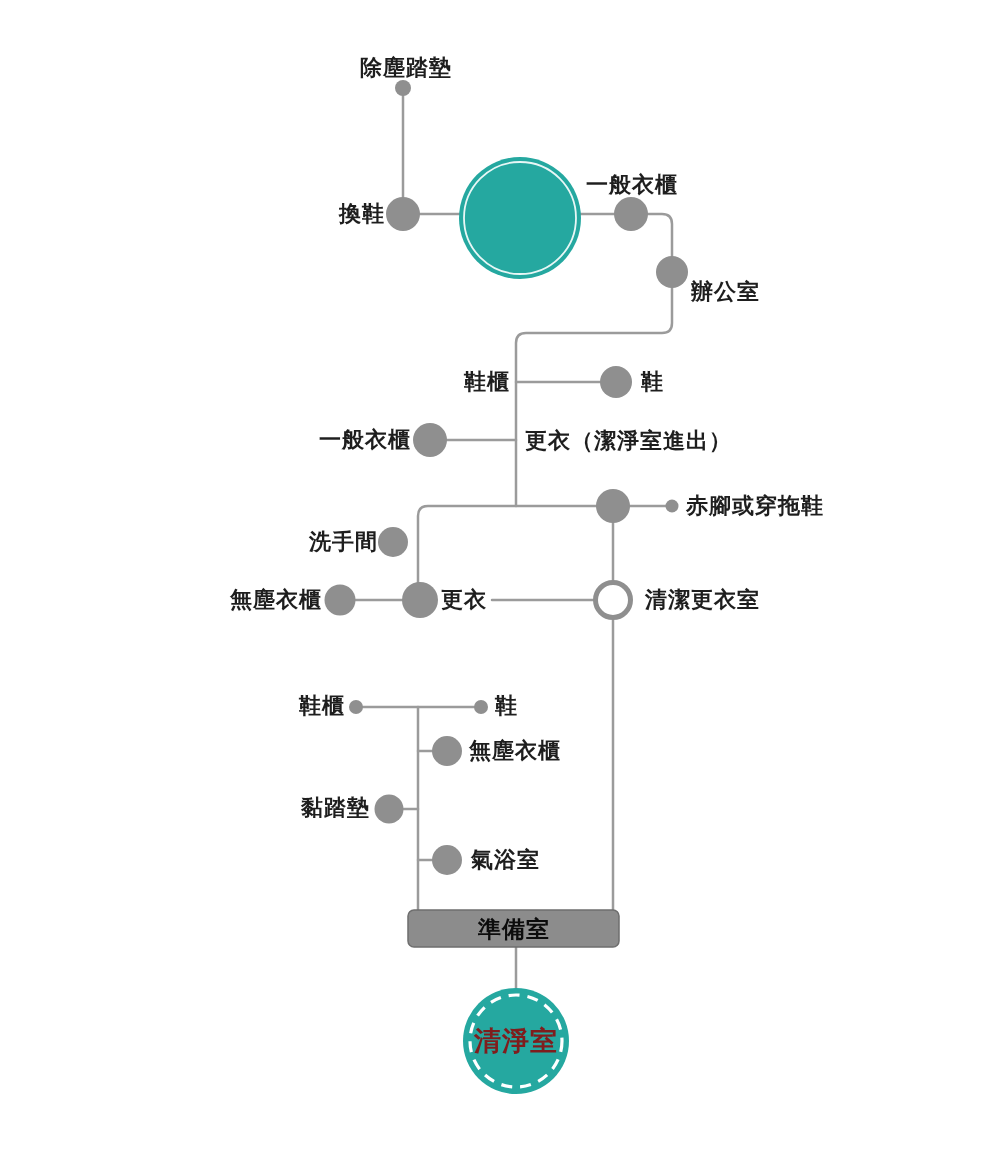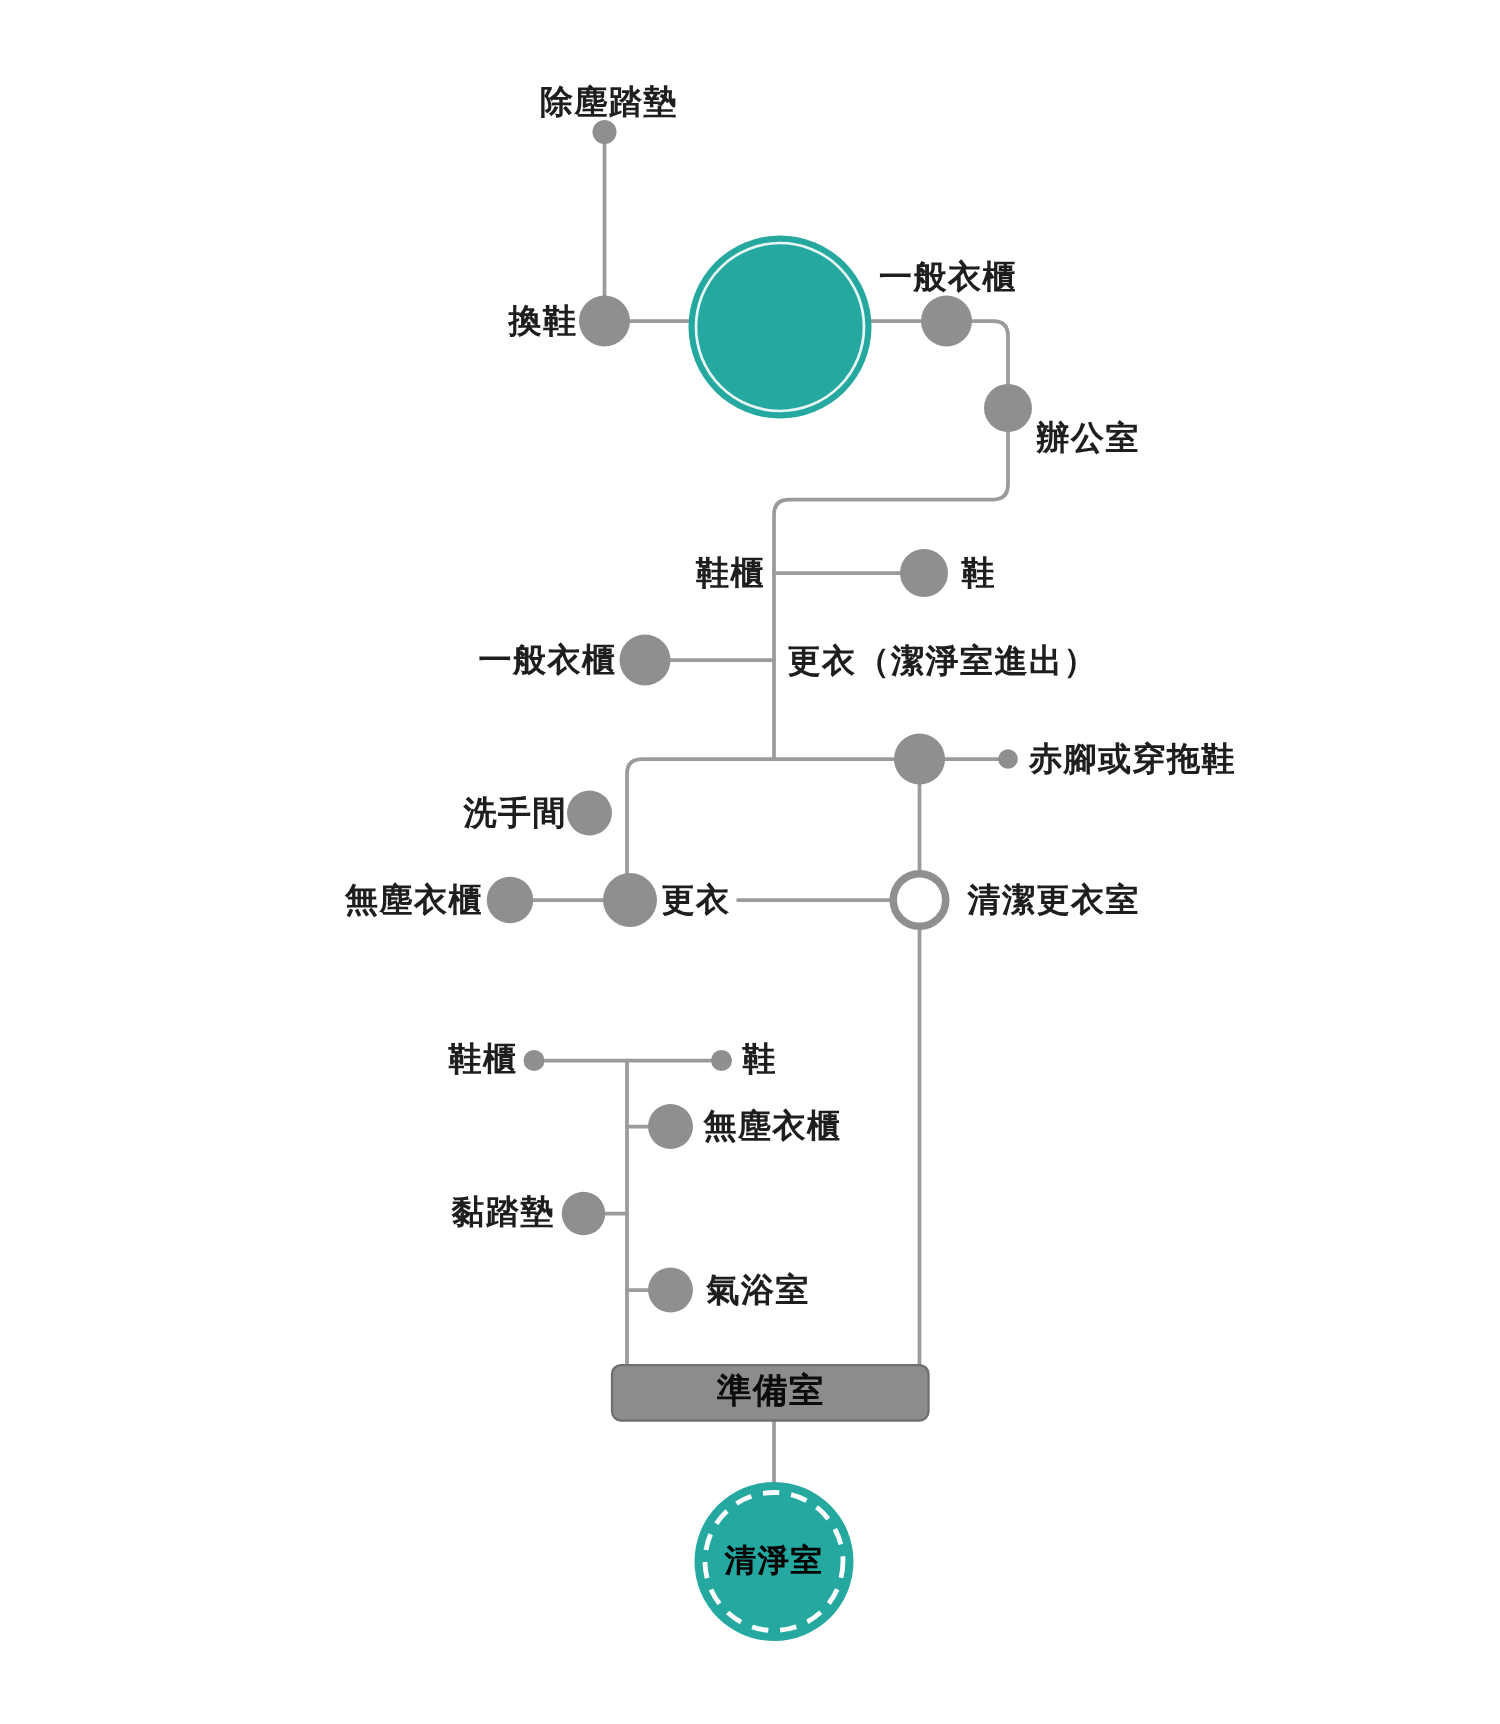--- a/index.html
+++ b/index.html
@@ -47,26 +47,25 @@
     font-weight: 700;
     color: #10302e;
     line-height: 1.3;
     letter-spacing: 1px;
     white-space: nowrap;
   }
   .prep-label {
     font-size: 23px;
     font-weight: 700;
     color: #0c0c0c;
-    font-family: Liberation Mono, monospace;
   }
   .cleanroom-label {
-    font-size: 21px;
+    font-size: 27px;
     font-weight: 700;
-    color: #000000;
+    color: #7f1d1d;
   }
 </style>
 </head>
 <body>
 
 <div id="stage">
 
   <svg id="diagram-svg" width="1000" height="1149" viewBox="0 0 1000 1149">
 
     <g stroke="#9b9b9b" stroke-width="2.5" fill="none" stroke-linecap="round">

